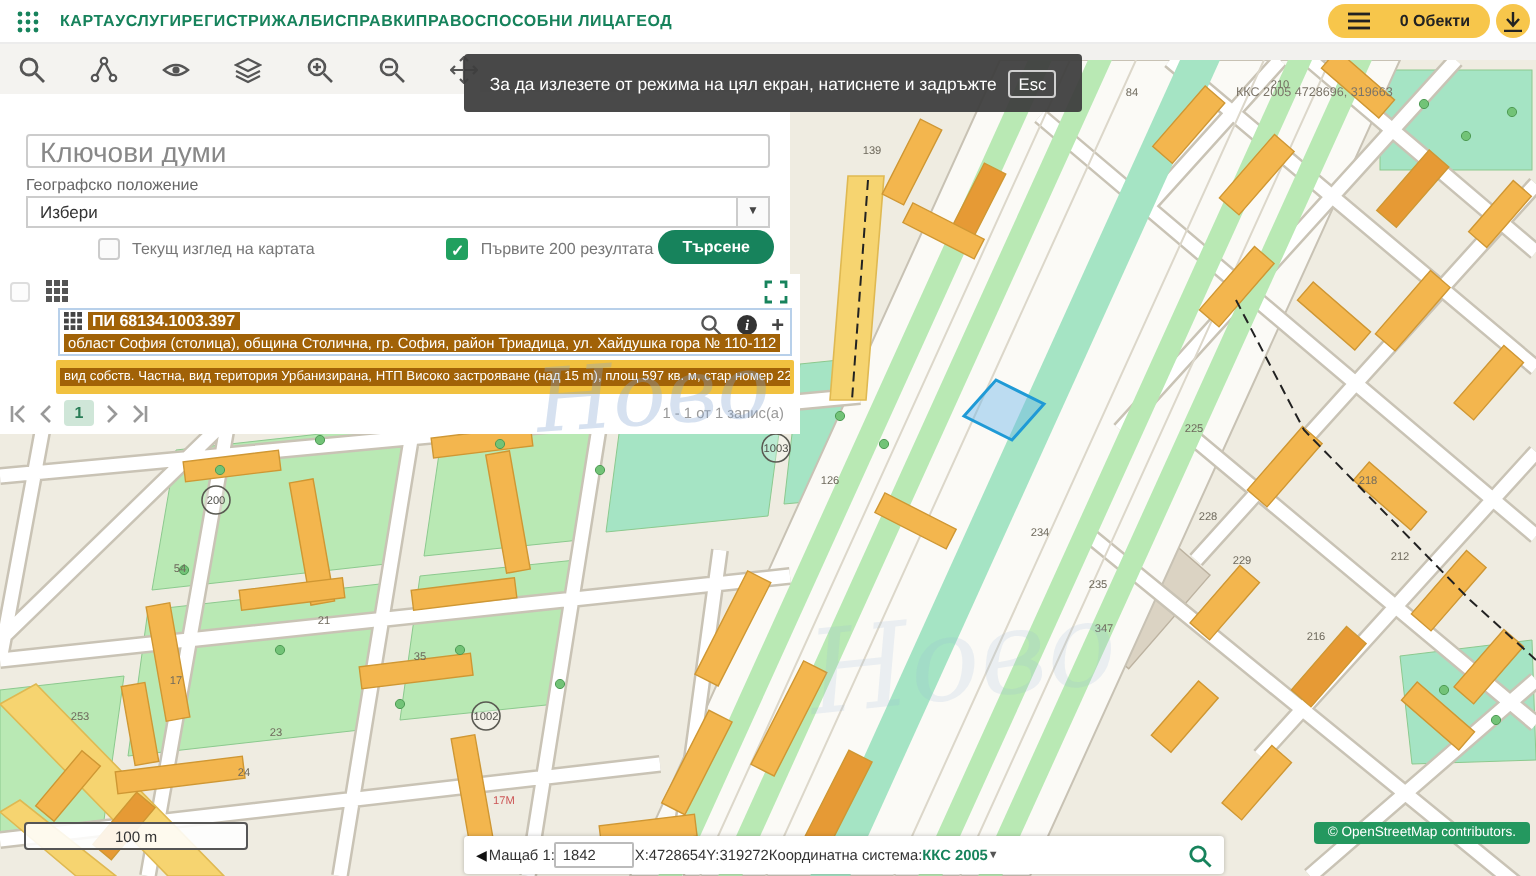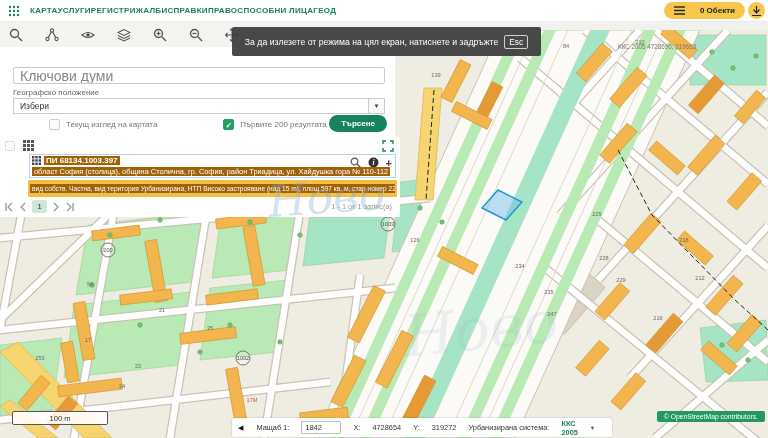--- a/index.html
+++ b/index.html
@@ -78,25 +78,25 @@
   .pag-summary { margin-left:auto; font-size:7.4px; color:#999; padding-right:4px; }
 
   
   .map-svg { position:absolute; left:0; top:30px; width:768px; height:408px; z-index:1; cursor:grab; }
   .cursor-readout { position:absolute; left:618px; top:43px; font-size:6.3px; color:#7b7468; z-index:2; white-space:nowrap; }
   .watermark { position:absolute; z-index:5; font-family:"DejaVu Serif", serif; font-style:italic; pointer-events:none; }
   .wm1 { left:268px; top:172px; font-size:44px; color:rgba(130,165,210,.33); transform:rotate(-4deg); }
   .wm2 { left:404px; top:295px; font-size:58px; color:rgba(150,180,215,.16); transform:rotate(-6deg); }
 
   
-  .scalebar { position:absolute; left:12px; top:411px; width:96px; height:14px; background:rgba(255,255,255,.88);
+  .scalebar { position:absolute; left:12px; top:411px; width:112px; height:14px; background:rgba(255,255,255,.88);
               border:1px solid #555; border-radius:2px; z-index:7; display:flex; align-items:center; justify-content:center;
               font-size:7.6px; color:#333; }
   .statusbar { position:absolute; left:232px; top:418px; width:380px; height:19px; background:#fff; border-radius:2px;
-               z-index:7; display:flex; align-items:center; gap:12px; padding:0 6px; box-shadow:0 0 2px rgba(0,0,0,.25); }
+               z-index:7; display:flex; align-items:center; gap:0; padding:0 6px; box-shadow:0 0 2px rgba(0,0,0,.25); }
   .sb-collapse { font-size:7px; color:#111; cursor:pointer; margin-right:1px; }
   .sb-label { font-size:7.4px; color:#333; white-space:nowrap; }
   .sb-input { width:40px; height:13px; border:1px solid #bbb; border-radius:1px; font-size:7.4px; padding:0 3px;
               color:#333; font-family:"Liberation Sans",sans-serif; }
   .sb-val { font-size:7.4px; color:#333; }
   .crs-val { font-size:7.4px; font-weight:bold; color:#17835c; cursor:pointer; }
   .crs-caret { font-size:5.5px; color:#555; cursor:pointer; }
   .sb-search { margin-left:auto; cursor:pointer; display:block; }
   .attribution { position:absolute; right:3px; top:411px; background:#24985f; color:#fff; font-size:6.8px;
                  padding:2px 7px; border-radius:2px; z-index:7; }
@@ -425,21 +425,21 @@
   <div class="scalebar">100 m</div>
 
   <div class="statusbar">
     <span class="sb-collapse">◀</span>
     <span class="sb-label">Мащаб 1:</span>
     <input class="sb-input" type="text" value="1842" style="">
     <span class="sb-label">X:</span>
     <span class="sb-val">4728654</span>
     <span class="sb-label">Y:</span>
     <span class="sb-val">319272</span>
-    <span class="sb-label">Урбанизирана система:</span>
+    <span class="sb-label">Координатна система:</span>
     <span class="crs-val">ККС 2005</span>
     <span class="crs-caret">▼</span>
     <svg class="sb-search" width="12" height="12" viewBox="0 0 12 12">
       <circle cx="5" cy="5" r="3.6" fill="none" stroke="#17835c" stroke-width="1.4"></circle>
       <line x1="7.7" y1="7.7" x2="11.3" y2="11.3" stroke="#17835c" stroke-width="1.4"></line>
     </svg>
   </div>
 
   <div class="attribution">© OpenStreetMap contributors.</div>
 

